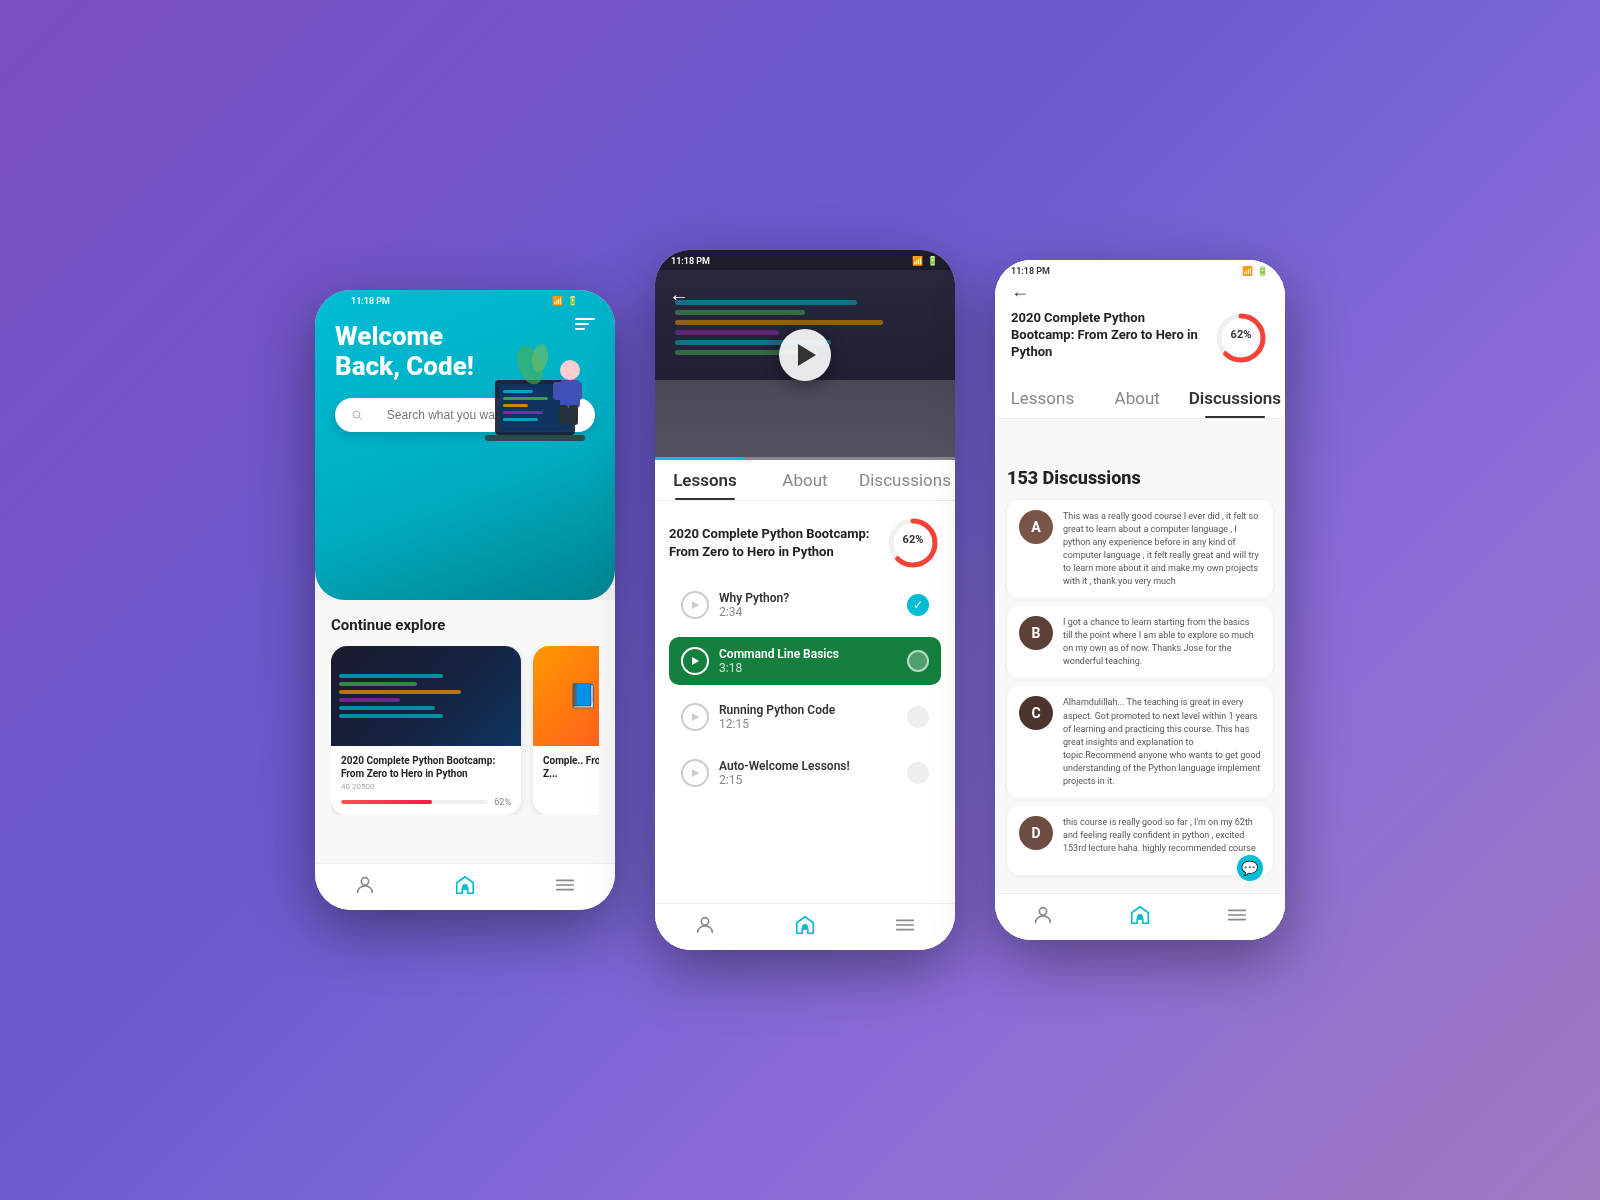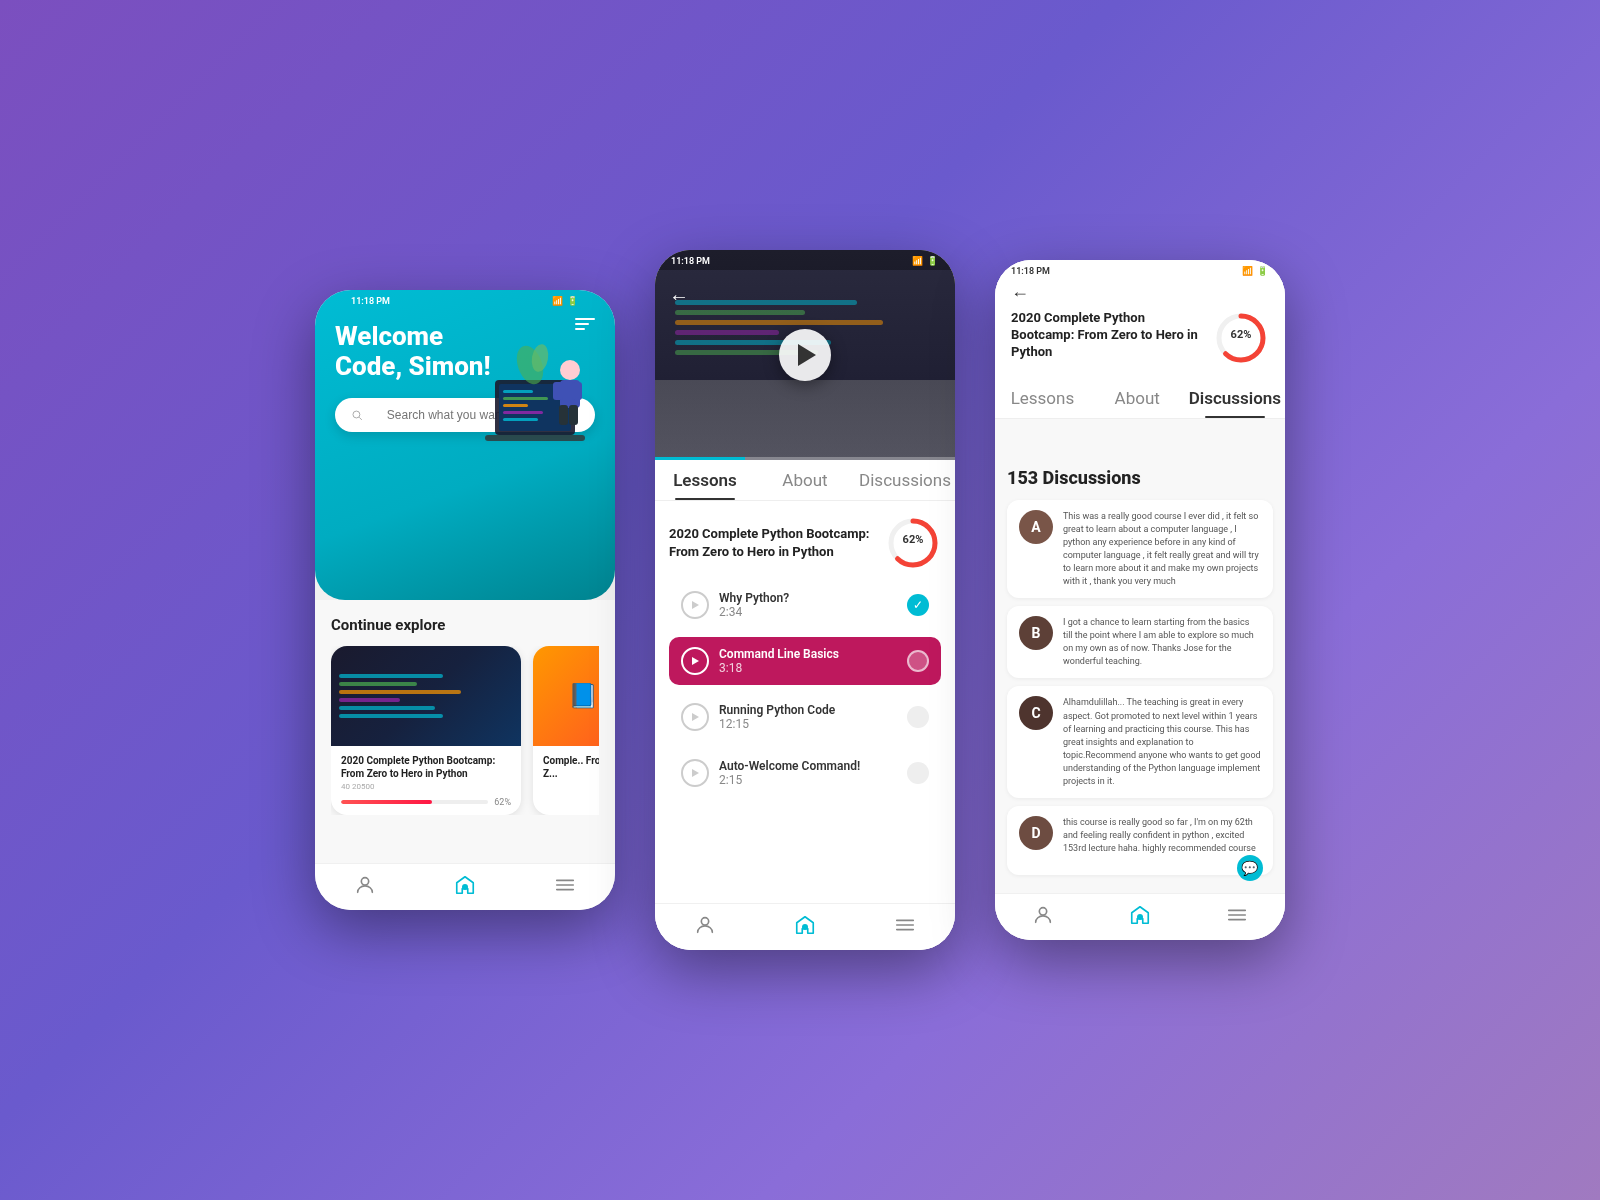--- a/index.html
+++ b/index.html
@@ -419,21 +419,21 @@
     .lesson-item {
       display: flex;
       align-items: center;
       gap: 10px;
       padding: 10px 12px;
       border-radius: 10px;
       margin-bottom: 8px;
       cursor: pointer;
     }
     .lesson-item.active {
-      background: #be185d;
+      background: #15803d;
     }
     .lesson-icon {
       width: 28px;
       height: 28px;
       border-radius: 50%;
       border: 2px solid currentColor;
       display: flex;
       align-items: center;
       justify-content: center;
       flex-shrink: 0;
@@ -644,21 +644,21 @@
         <rect x="97" y="52" width="10" height="18" rx="3" fill="#3F51B5"></rect>
         <rect x="84" y="75" width="9" height="20" rx="3" fill="#263238"></rect>
         <rect x="94" y="75" width="9" height="20" rx="3" fill="#263238"></rect>
 
         <ellipse cx="55" cy="35" rx="12" ry="20" fill="#4CAF50" opacity="0.6" transform="rotate(-20 55 35)"></ellipse>
         <ellipse cx="65" cy="28" rx="8" ry="14" fill="#66BB6A" opacity="0.7" transform="rotate(10 65 28)"></ellipse>
       </svg>
 
       <div class="welcome-text" style="margin-top: 12px;">
         <h1>Welcome</h1>
-        <h1>Code, Simon!</h1>
+        <h1>Back, Code!</h1>
       </div>
 
       <div class="search-bar">
         <svg width="14" height="14" viewBox="0 0 24 24" fill="none">
           <circle cx="11" cy="11" r="7" stroke="#aaa" stroke-width="2"></circle>
           <line x1="16.5" y1="16.5" x2="22" y2="22" stroke="#aaa" stroke-width="2"></line>
         </svg>
         <input type="text" placeholder="Search what you want" style="">
       </div>
     </div>
@@ -819,21 +819,21 @@
         <div class="lesson-check gray"></div>
       </div>
 
       <div class="lesson-item">
         <div class="lesson-icon">
           <svg width="10" height="10" viewBox="0 0 10 10">
               <polygon points="2,1 9,5 2,9" fill="#ccc"></polygon>
             </svg>
         </div>
         <div class="lesson-info">
-          <div class="lesson-name">Auto-Welcome Command!</div>
+          <div class="lesson-name">Auto-Welcome Lessons!</div>
           <div class="lesson-duration">2:15</div>
         </div>
         <div class="lesson-check gray"></div>
       </div>
     </div>
 
     <div class="bottom-nav">
       <div class="nav-icon">
         <svg width="22" height="22" viewBox="0 0 24 24" fill="none">
             <circle cx="12" cy="8" r="4" stroke="#888" stroke-width="1.8"></circle>

